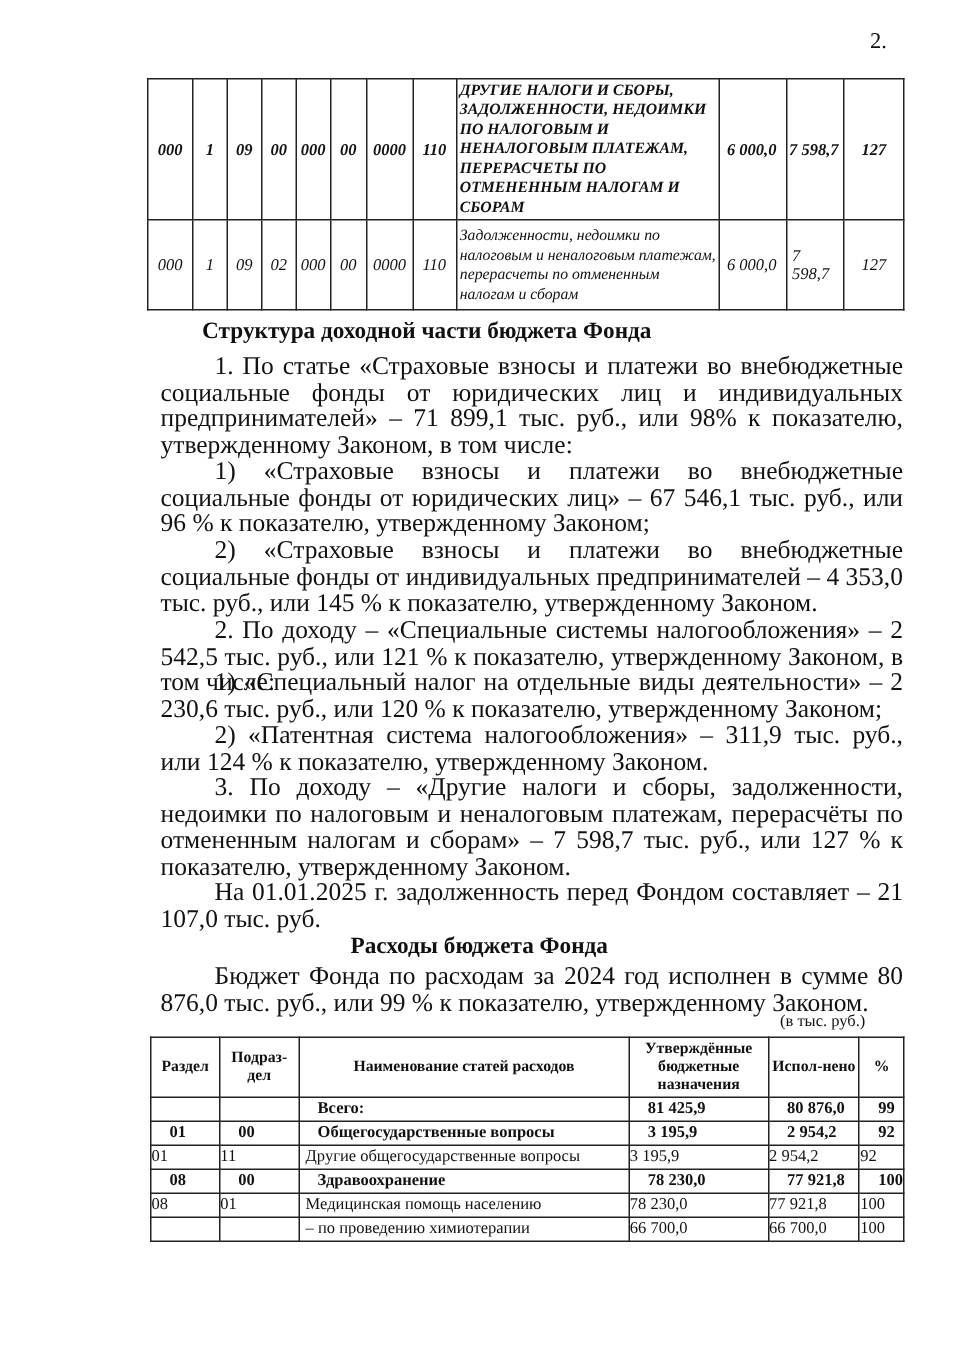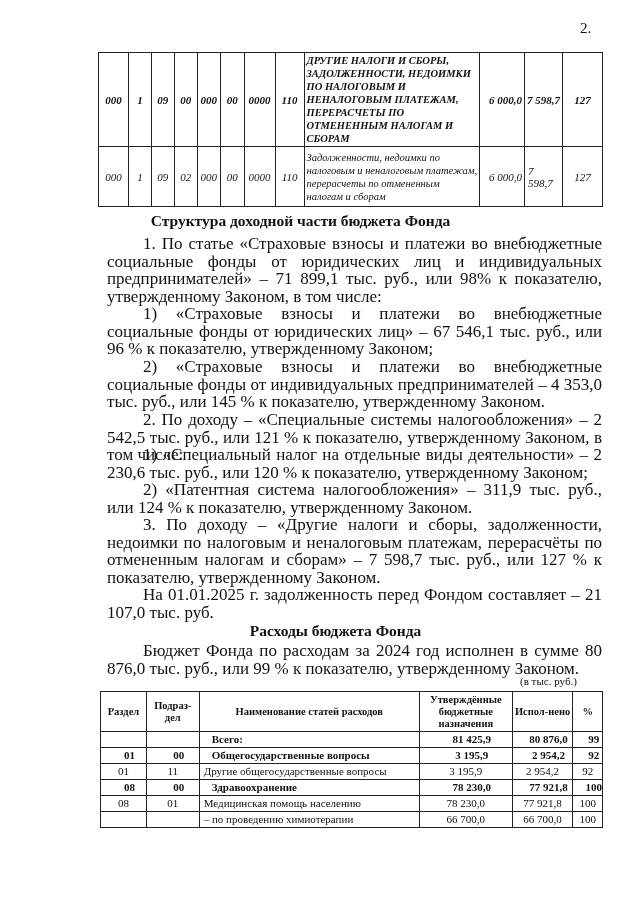--- a/index.html
+++ b/index.html
@@ -11,34 +11,34 @@
   td, th { border: 1px solid #222; padding: 0; }
 
   
   #top-table { left: 98px; top: 52px; width: 505px; }
   #top-table td { font-size: 11px; text-align: center; vertical-align: middle; font-style: italic; }
   #top-table tr.r1 { height: 91px; }
   #top-table tr.r2 { height: 60px; }
   #top-table tr.r1 td { font-weight: bold; }
   #top-table td.name { text-align: left; padding: 1px 2px; line-height: 13px; font-size: 10.5px; }
   #top-table tr.r2 td.name { font-size: 10.5px; }
-  #top-table td.num { text-align: right; padding-right: 2px; }
+  #top-table td.num { text-align: center; padding-right: 2px; }
   #top-table tr.r2 td.num.ex { text-align: left; padding-left: 3px; }
 
   .heading { position: absolute; left: 0; width: 569px; text-align: center;
-             font-weight: bold; font-size: 15.5px; padding-left: 16px; }
+             font-weight: bold; font-size: 15.5px; }
   .para { position: absolute; left: 107px; width: 495px; font-size: 17px;
           line-height: 17.5px; text-align: justify; text-align-last: left; font-family: Liberation Serif, serif; }
   .para .ind { display: inline-block; width: 36px; }
   .unit-note { position: absolute; left: 520px; top: 675px; font-size: 11px; }
 
   
   #exp-table { left: 100px; top: 691px; width: 503px; }
   #exp-table th { font-size: 10.5px; font-weight: bold; height: 39px; line-height: 12px; }
-  #exp-table td { font-size: 11px; height: 15px; text-align: center; line-height: 13px; }
+  #exp-table td { font-size: 11px; height: 15px; text-align: left; line-height: 13px; }
   #exp-table td.name { text-align: left; padding-left: 4px; }
   #exp-table tr.bold td { font-weight: bold; padding-left: 12px; }
   #exp-table tr.tall td { height: 30px; }
   #exp-table td.sub-note { font-size: 9px; letter-spacing: 1px; }
 </style>
 </head>
 <body>
 
 <div class="page-num">2.</div>
 

